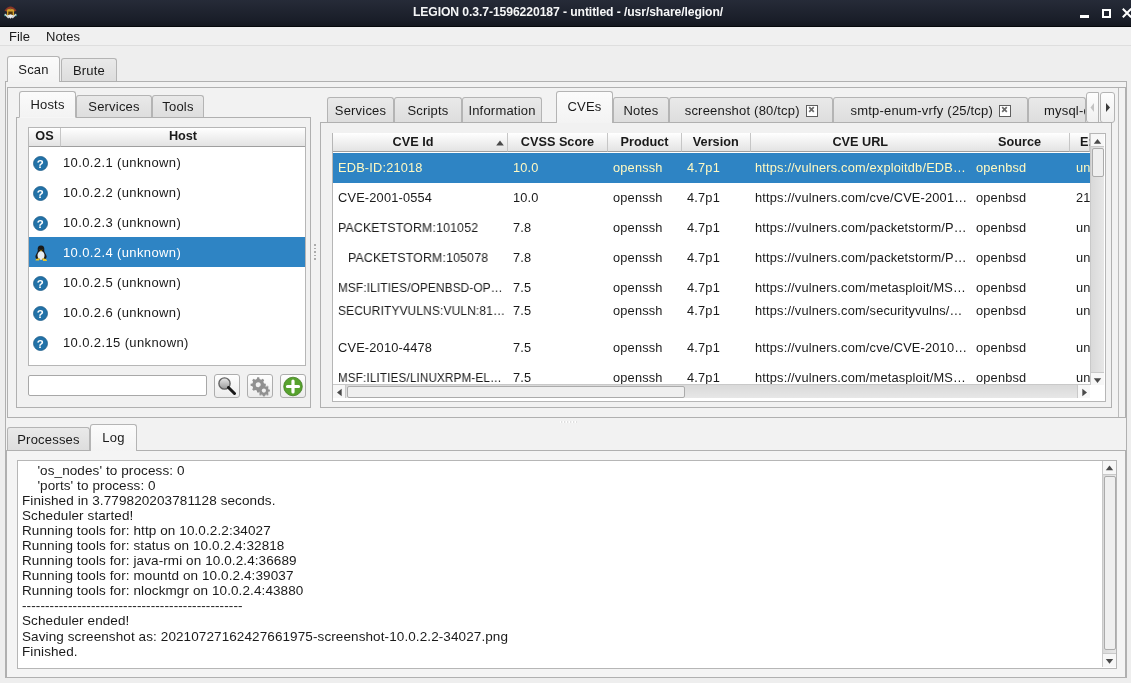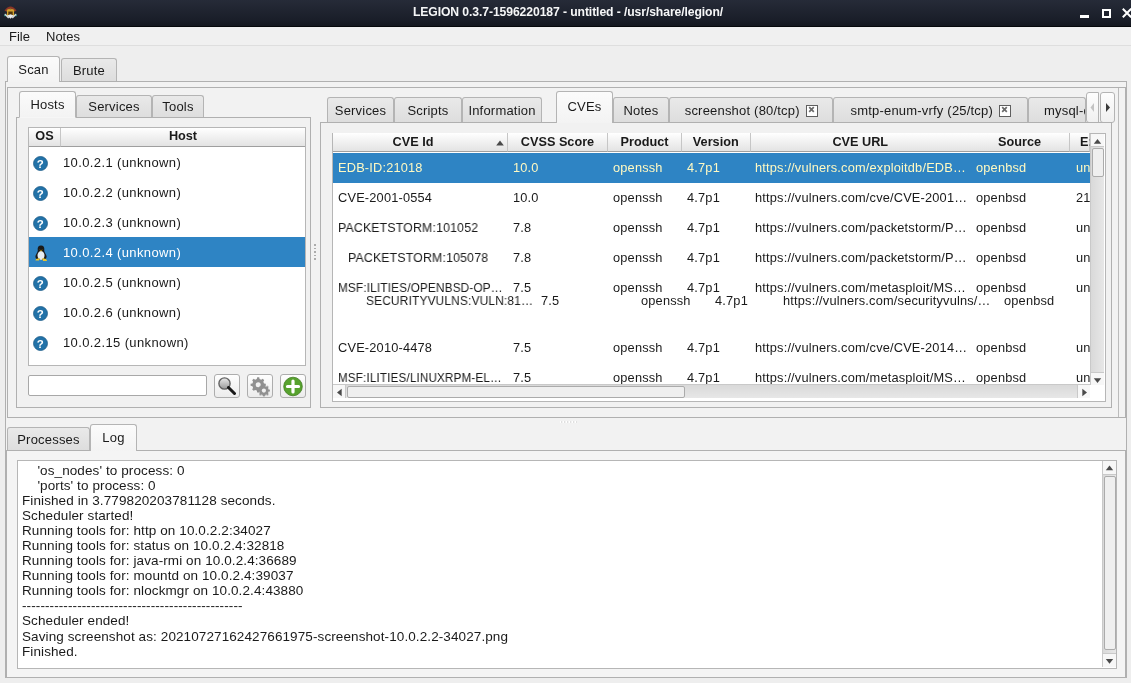--- a/index.html
+++ b/index.html
@@ -227,35 +227,35 @@
     </div>
     <div class="row" style="top:272.5px;">
       <div style="left:5px; width:172px;"><span style="display:inline-block; transform:scaleX(0.92); transform-origin:0 50%;">MSF:ILITIES/OPENBSD-OP…</span></div>
       <div style="left:180px; width:90px;">7.5</div>
       <div style="left:280px; width:64px;">openssh</div>
       <div style="left:353.5px; width:60px;">4.7p1</div>
       <div style="left:421.5px; width:216px;">https://vulners.com/metasploit/MS…</div>
       <div style="left:642.5px; width:90px;">openbsd</div>
       <div style="left:742.5px; width:16px;">un</div>
     </div>
-    <div class="row" style="top:286px;margin-left:28px;">
+    <div class="row" style="top:296px;">
       <div style="left:5px; width:172px;"><span style="display:inline-block; transform:scaleX(0.93); transform-origin:0 50%;">SECURITYVULNS:VULN:81…</span></div>
       <div style="left:180px; width:90px;">7.5</div>
       <div style="left:280px; width:64px;">openssh</div>
       <div style="left:353.5px; width:60px;">4.7p1</div>
       <div style="left:421.5px; width:216px;">https://vulners.com/securityvulns/…</div>
       <div style="left:642.5px; width:90px;">openbsd</div>
       <div style="left:742.5px; width:16px;">un</div>
     </div>
     <div class="row" style="top:332.5px;">
       <div style="left:5px; width:172px;">CVE-2010-4478</div>
       <div style="left:180px; width:90px;">7.5</div>
       <div style="left:280px; width:64px;">openssh</div>
       <div style="left:353.5px; width:60px;">4.7p1</div>
-      <div style="left:421.5px; width:216px;">https://vulners.com/cve/CVE-2014…</div>
+      <div style="left:421.5px; width:216px;">https://vulners.com/cve/CVE-2010…</div>
       <div style="left:642.5px; width:90px;">openbsd</div>
       <div style="left:742.5px; width:16px;">un</div>
     </div>
     <div class="row" style="top:362.5px;">
       <div style="left:5px; width:172px;"><span style="display:inline-block; transform:scaleX(0.91); transform-origin:0 50%;">MSF:ILITIES/LINUXRPM-EL…</span></div>
       <div style="left:180px; width:90px;">7.5</div>
       <div style="left:280px; width:64px;">openssh</div>
       <div style="left:353.5px; width:60px;">4.7p1</div>
       <div style="left:421.5px; width:216px;">https://vulners.com/metasploit/MS…</div>
       <div style="left:642.5px; width:90px;">openbsd</div>

